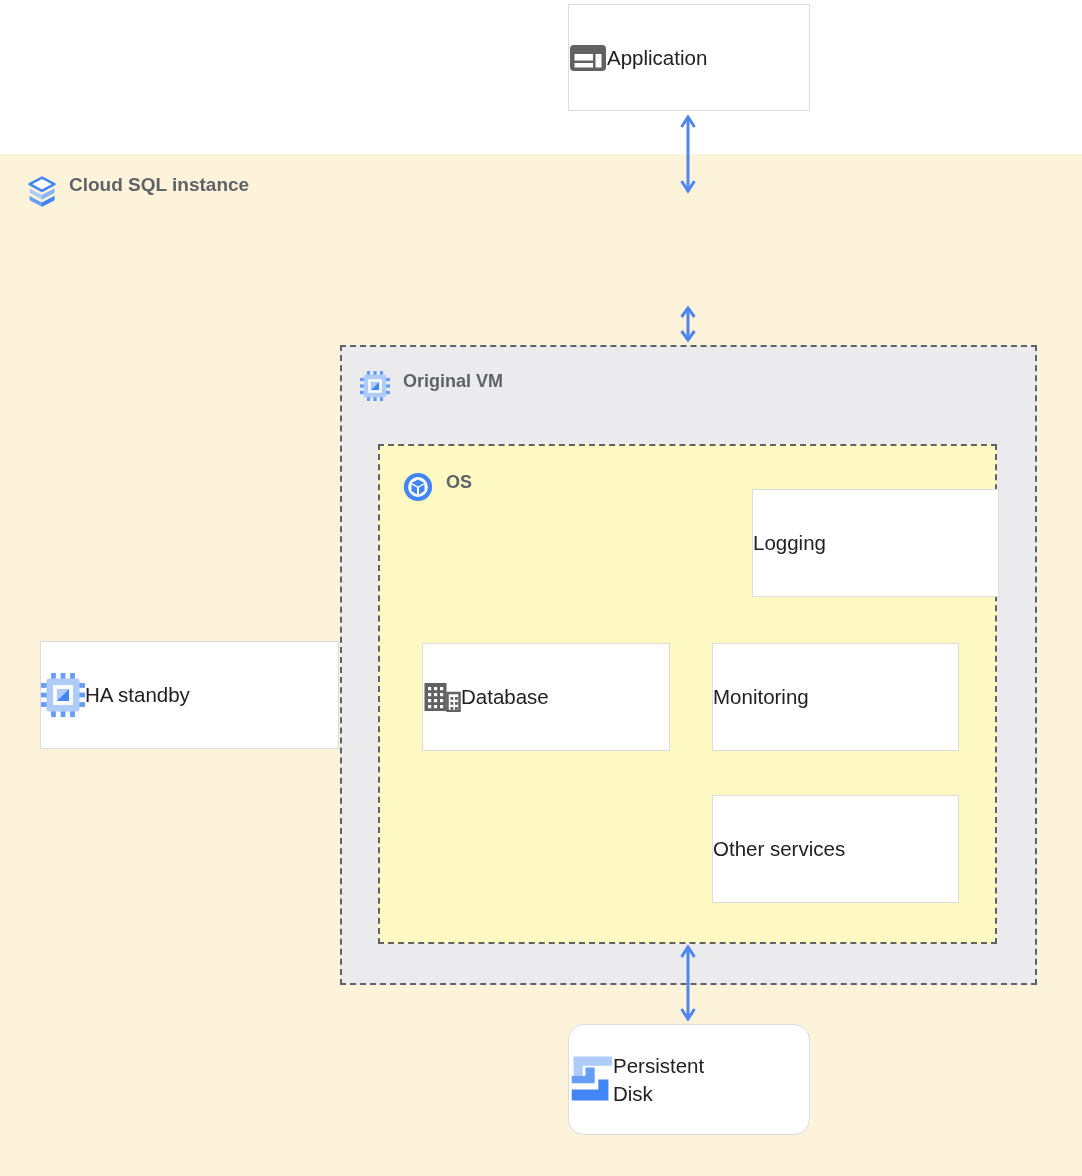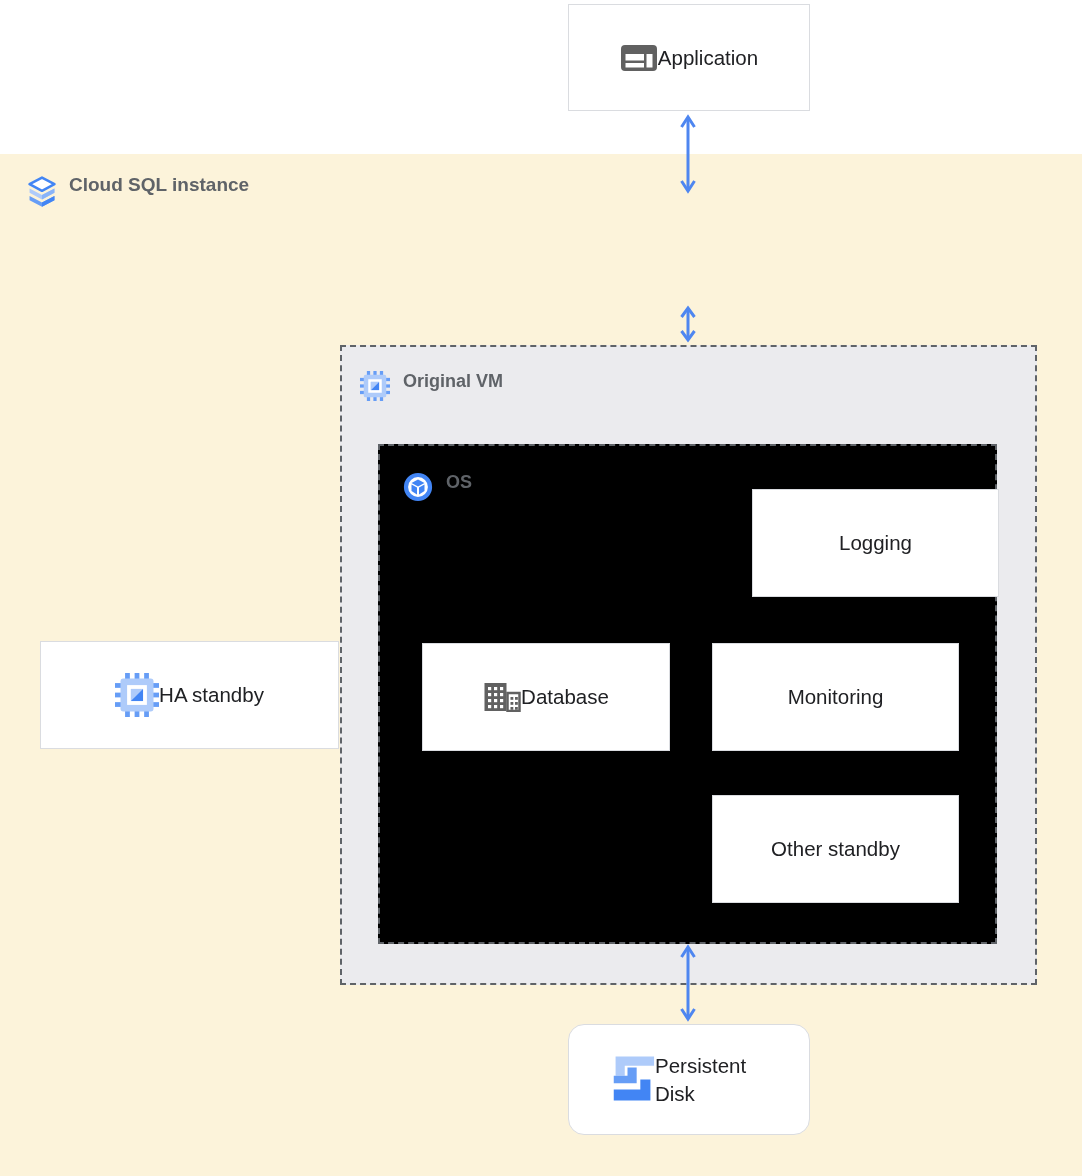--- a/index.html
+++ b/index.html
@@ -11,34 +11,34 @@
   .region-yellow{
     position:absolute;left:0;top:154px;width:1082px;height:1022px;
     background:#fcf3da;
   }
   .region-vm{
     position:absolute;left:340px;top:345px;width:697px;height:640px;
     background:#ebebee;border:2px dashed #5f6368;box-sizing:border-box;
   }
   .region-os{
     position:absolute;left:36px;top:97px;width:619px;height:500px;
-    background:#000000;border:2px dashed #5f6368;box-sizing:border-box;
+    background:#fef9c3;border:2px dashed #5f6368;box-sizing:border-box;
   }
   
   .region-label{
     position:absolute;display:flex;gap:13px;
     color:#5f6368;font-size:19px;white-space:nowrap;font-weight:bold;
   }
   .label-sql{left:28px;top:20px;}
   .label-vm{left:18px;top:24px;font-size:18px;}
   .label-os{left:23px;top:26px;font-size:18px;}
   
   .node{
     position:absolute;background:#fff;border:1px solid #dadce0;box-sizing:border-box;
-    display:flex;align-items:center;justify-content:center;
+    display:flex;align-items:center;justify-content:flex-start;
     color:#202124;font-size:20.5px;
   }
   .node-application{left:568px;top:4px;width:242px;height:107px;}
   .node-staticip{left:568px;top:194px;width:242px;height:109px;}
   .node-hastandby{left:40px;top:641px;width:299px;height:108px;}
   .node-disk{left:568px;top:1024px;width:242px;height:111px;border-radius:16px;}
   .node-disk .node-text{width:112px;line-height:1.35;}
   .node-logging{left:332px;top:43px;width:247px;height:108px;margin-left:40px;}
   .node-database{left:42px;top:197px;width:248px;height:108px;}
   .node-monitoring{left:332px;top:197px;width:247px;height:108px;}
@@ -163,21 +163,21 @@
           </g>
         </svg>
         <span class="node-text">Database</span>
       </div>
 
       <div class="node node-monitoring">
         <span class="node-text">Monitoring</span>
       </div>
 
       <div class="node node-other">
-        <span class="node-text">Other standby</span>
+        <span class="node-text">Other services</span>
       </div>
     </div>
   </div>
 
   <div class="node node-hastandby">
     <svg class="icon" width="44" height="44" viewBox="0 0 24 24">
       <g fill="#669df6">
         <rect x="5.5" y="0" width="2.6" height="4"></rect>
           <rect x="10.7" y="0" width="2.6" height="4"></rect>
           <rect x="15.9" y="0" width="2.6" height="4"></rect>

